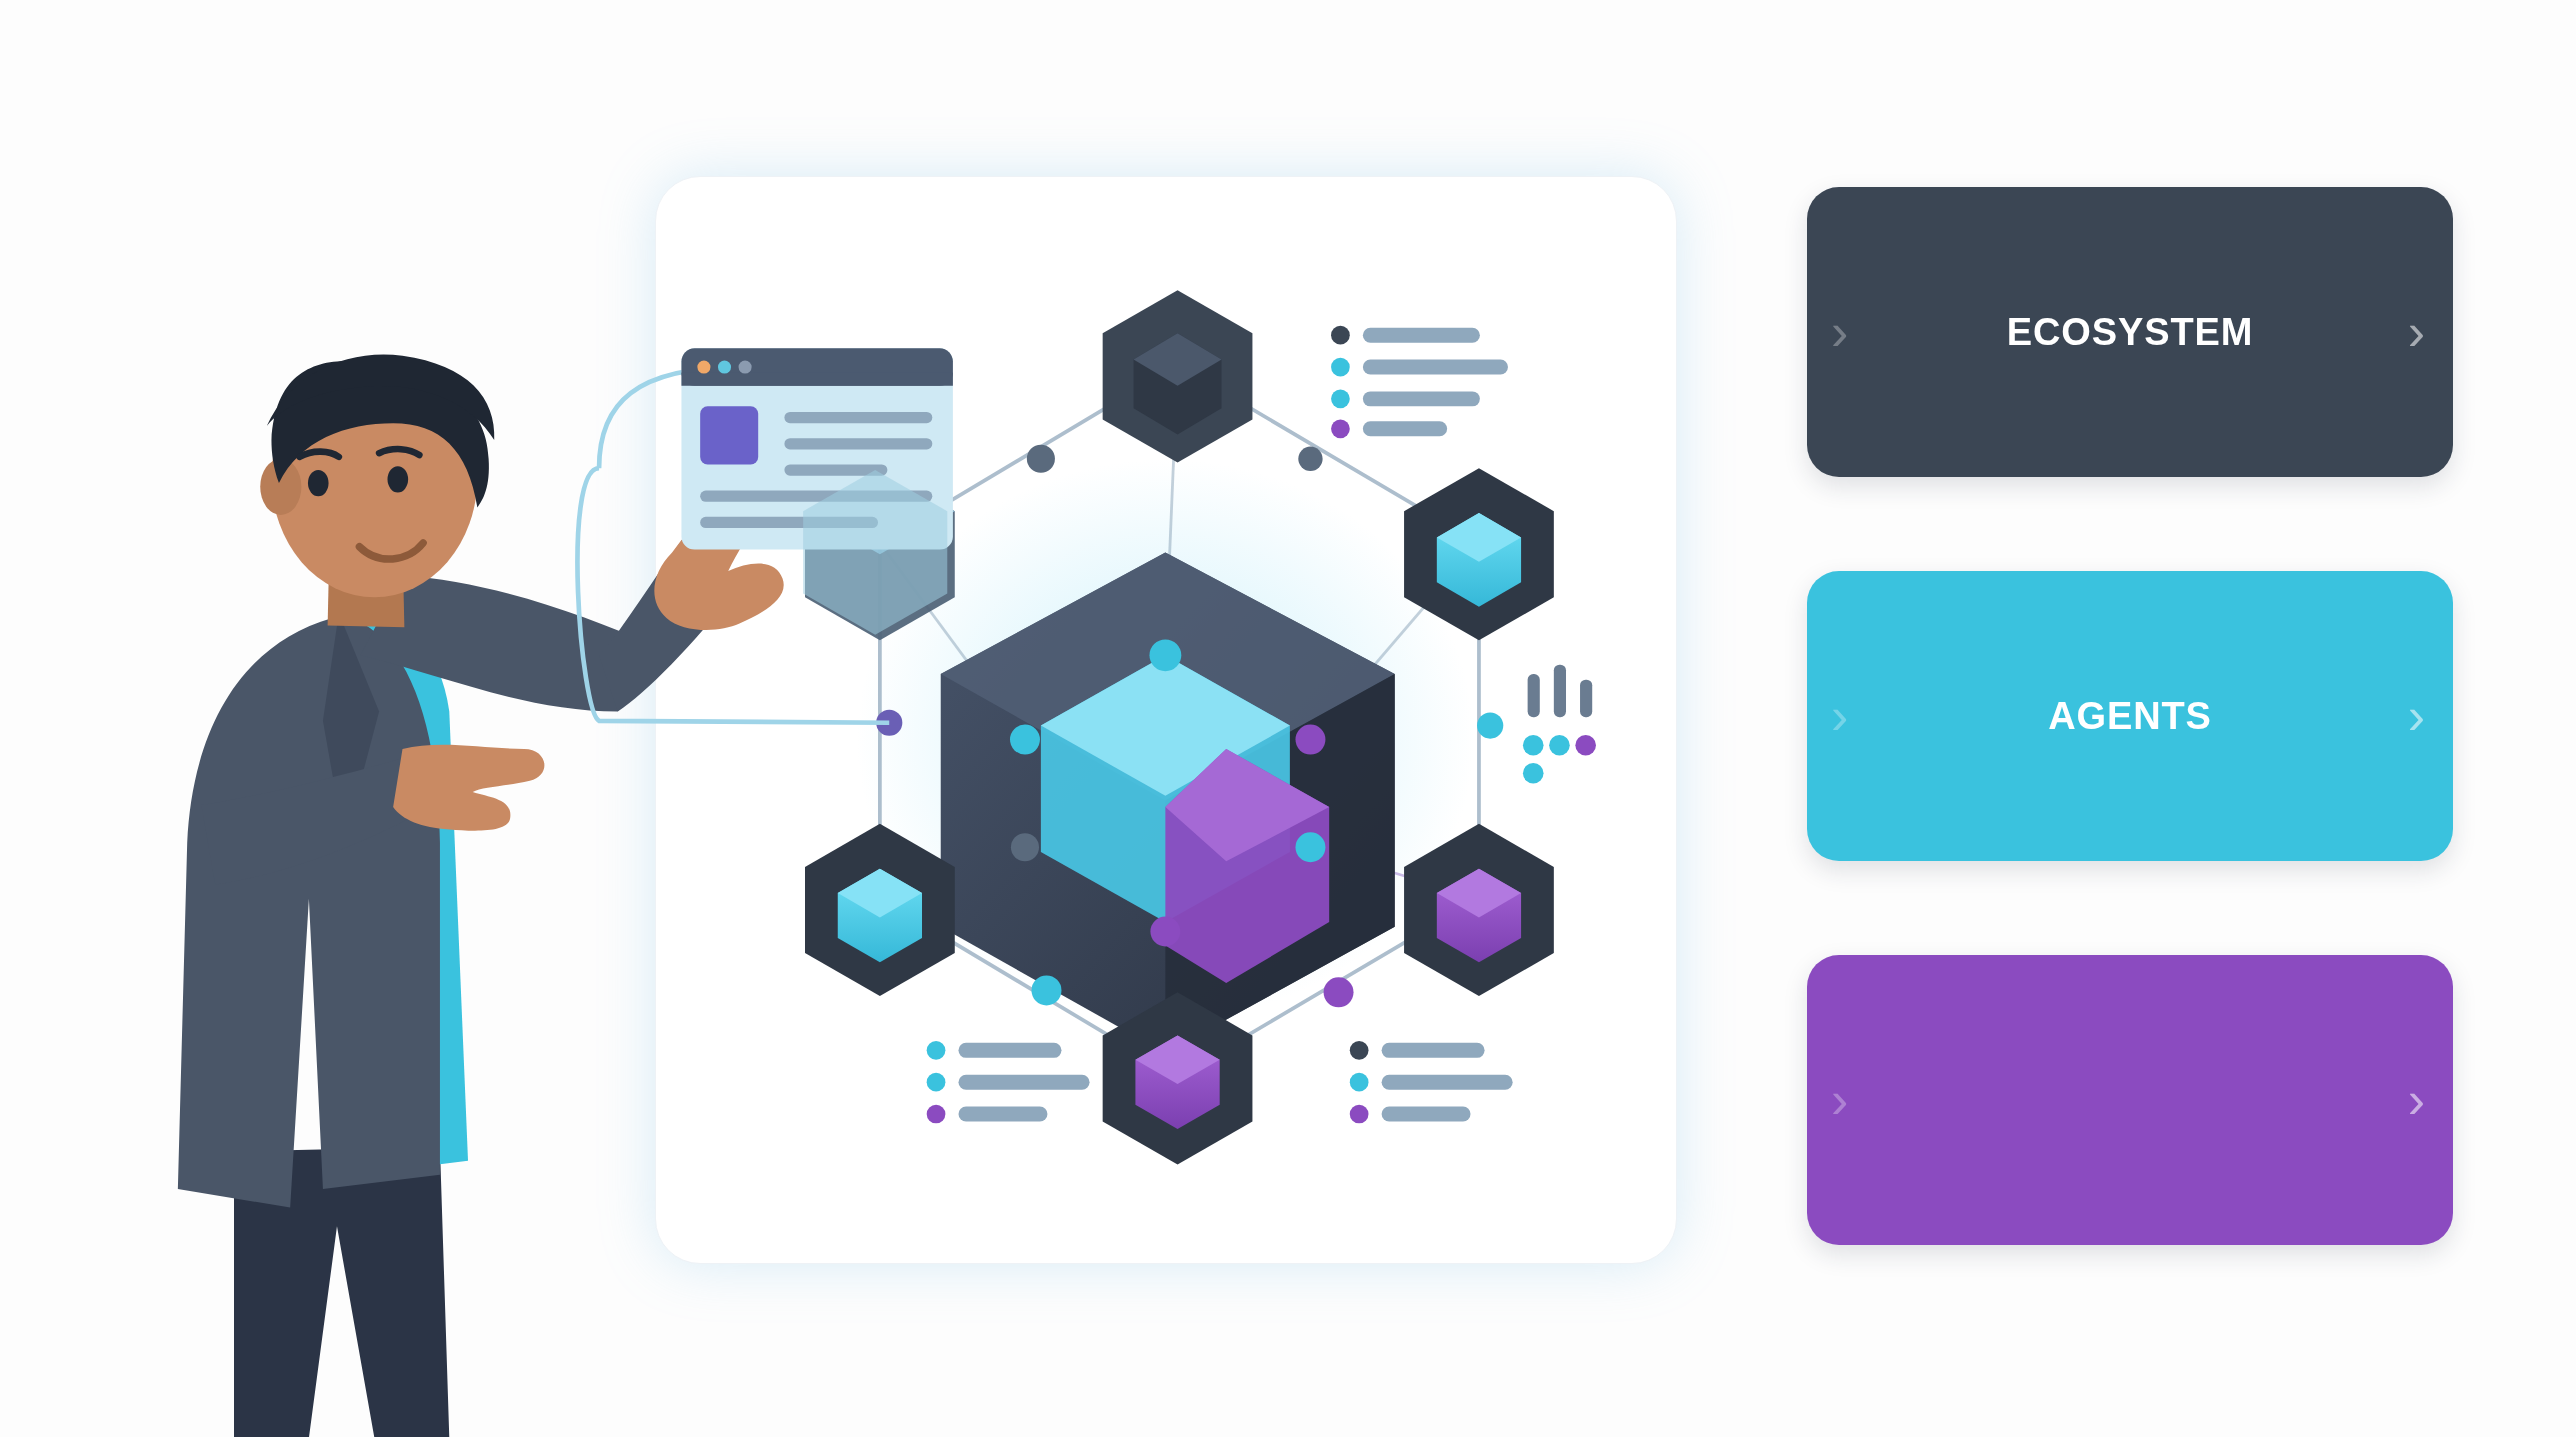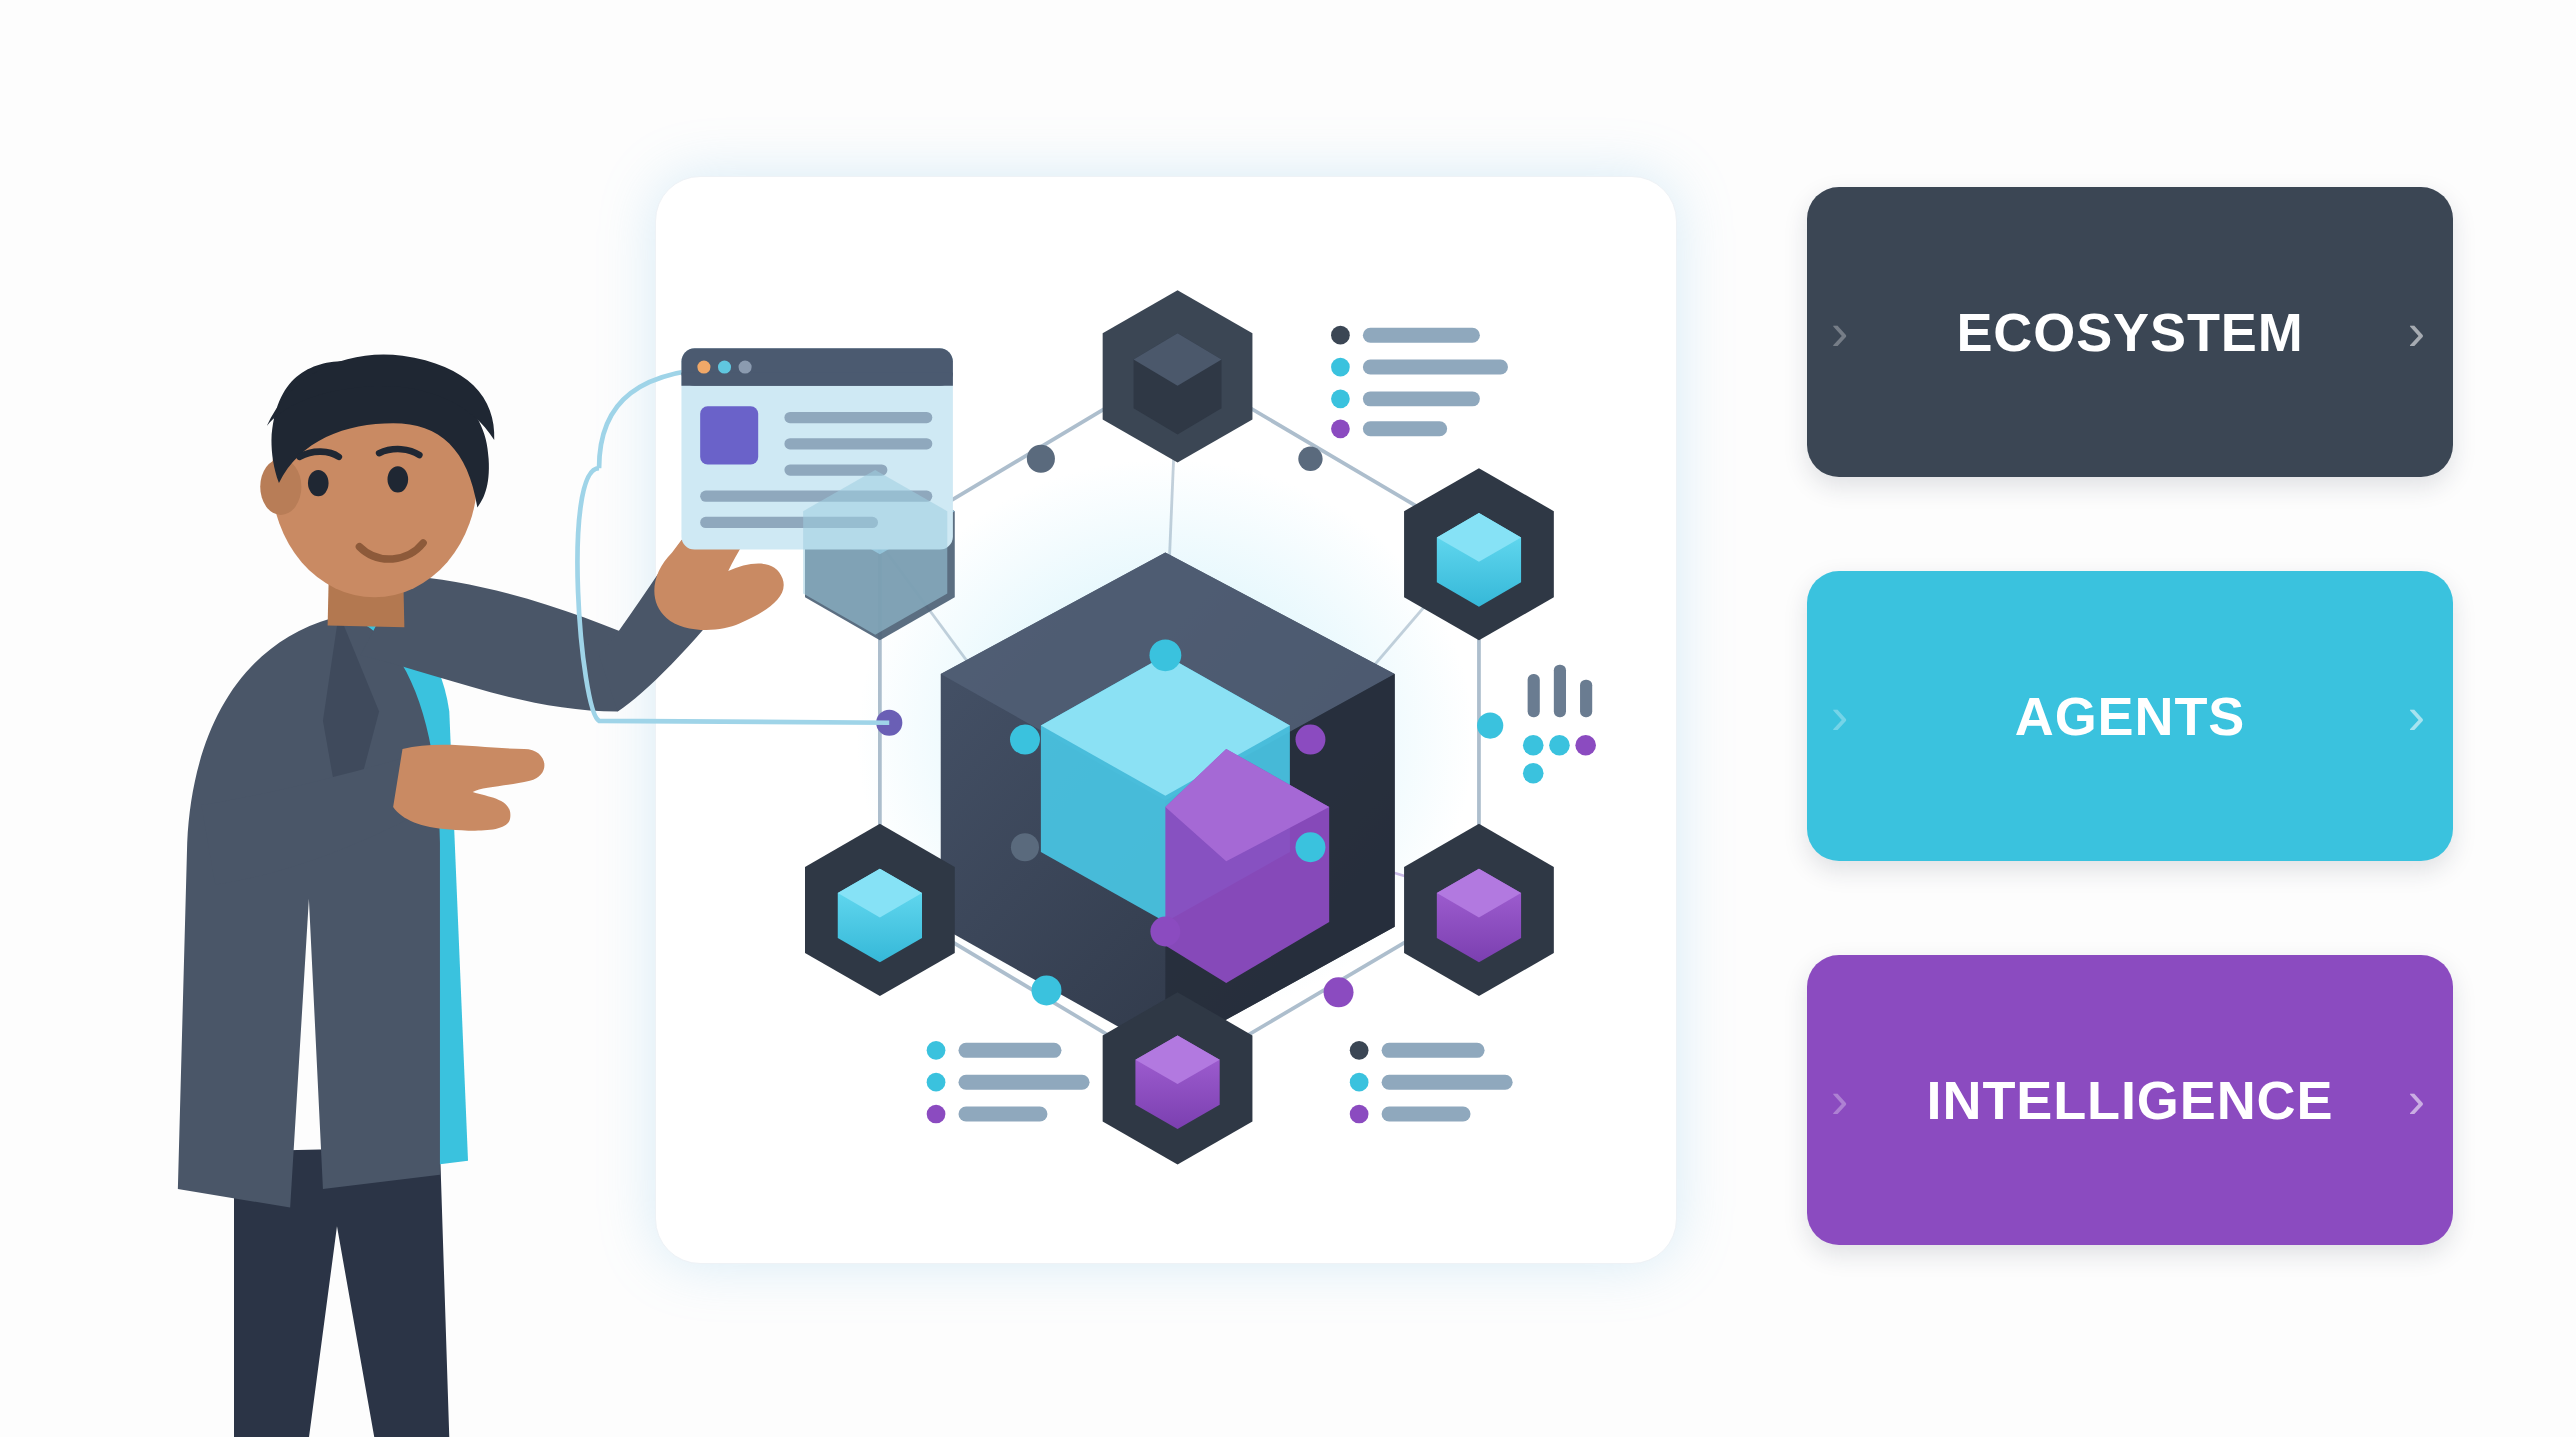--- a/index.html
+++ b/index.html
@@ -49,21 +49,21 @@
     width: 646px;
     height: 290px;
     border-radius: 32px;
     display: flex;
     align-items: center;
     justify-content: center;
     box-shadow: 0 9.4px 24px rgba(30, 40, 60, 0.13);
   }
   .pill-label {
     color: #ffffff;
-    font-size: 54px;
+    font-size: 38px;
     font-weight: bold;
     letter-spacing: 0.9px;
     text-transform: uppercase;
     white-space: nowrap;
   }
   #pill-ecosystem { top: 187px; background: #3b4654; }
   #pill-agents    { top: 571px; background: #3ac2de; }
   #pill-intelligence { top: 955px; background: #8b4bc0; }
 
   .chev {
@@ -293,18 +293,17 @@
   </div>
 
   <div class="pill" id="pill-agents">
     <span class="chev chev-left">›</span>
     <span class="pill-label">AGENTS</span>
     <span class="chev chev-right">›</span>
   </div>
 
   <div class="pill" id="pill-intelligence">
     <span class="chev chev-left">›</span>
-    <span class="pill-label">INTELLIGENCE</span>
     <span class="chev chev-right">›</span>
   </div>
 
 </div>
 
 
 </body></html>

